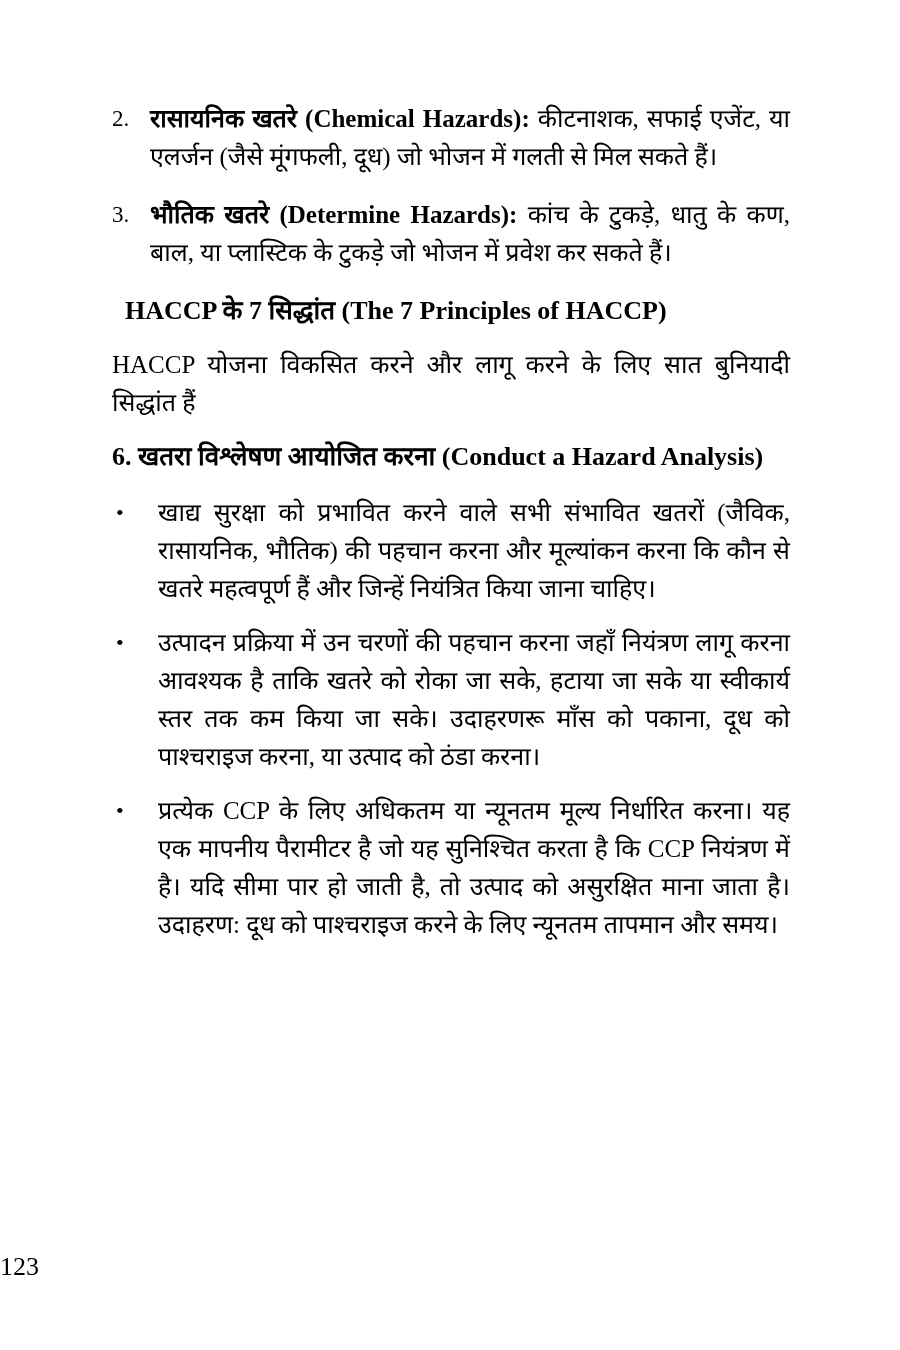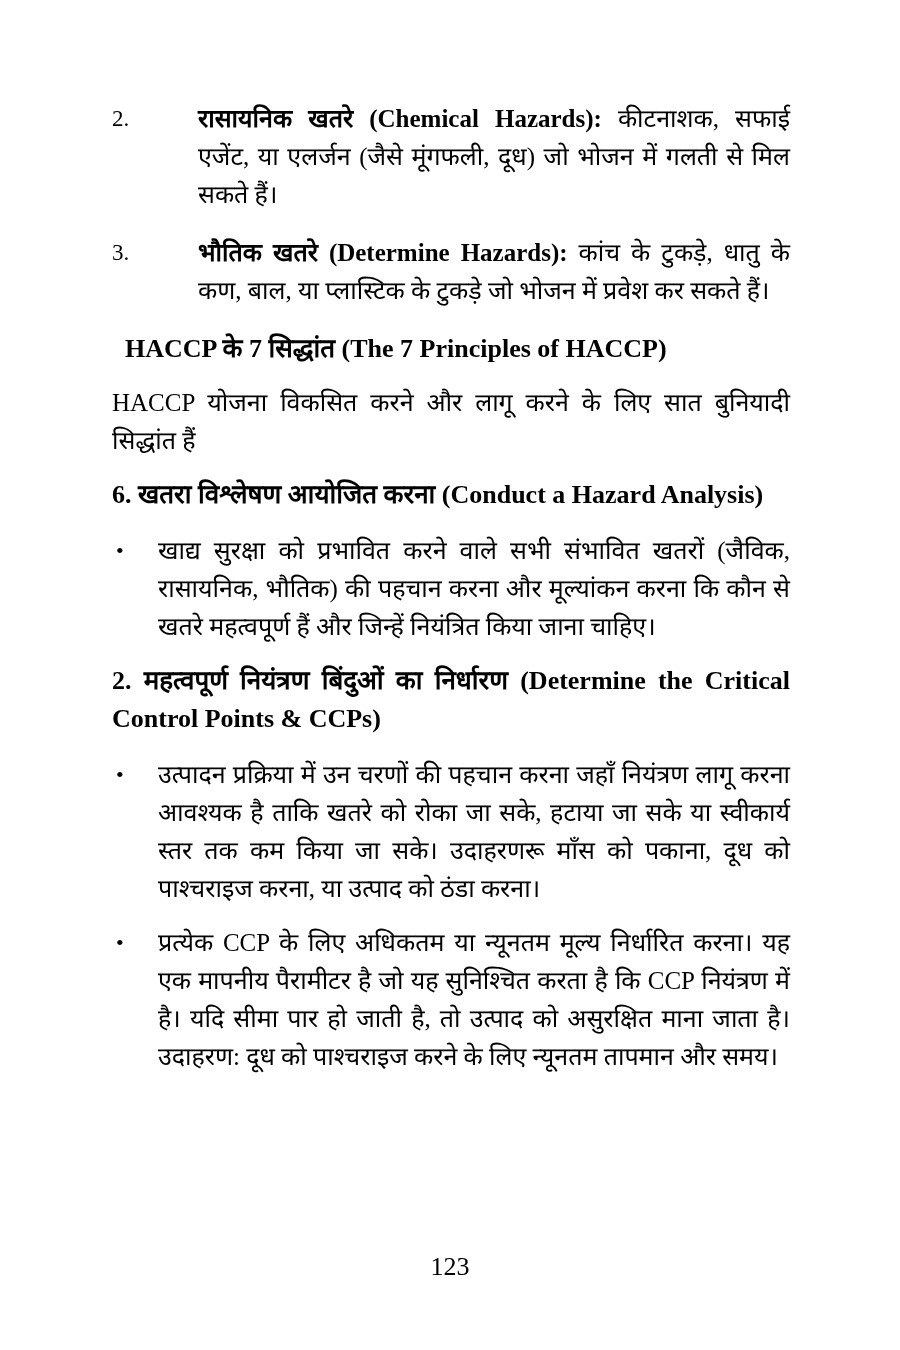--- a/index.html
+++ b/index.html
@@ -19,21 +19,20 @@
     box-sizing: border-box;
     width: 900px;
     height: 1350px;
     padding: 100px 110px 0 112px;
     position: relative;
   }
   .body-text {
     font-size: 25px;
     line-height: 38px;
     text-align: justify;
-    margin-left: 48px;
   }
   
   .hz-item {
     display: flex;
     margin-bottom: 20px;
   }
   .hz-num {
     flex: 0 0 38px;
     font-size: 23px;
     line-height: 38px;
@@ -81,21 +80,20 @@
     flex: 1;
     font-size: 25px;
     line-height: 38px;
     text-align: justify;
   }
   .page-number {
     position: absolute;
     top: 1252px;
     left: 0;
     width: 900px;
-    text-align: center;
     font-size: 26px;
   }
 </style>
 </head>
 <body>
 
 <div class="page">
 
   <div class="hz-item">
     <div class="hz-num">2.</div>
@@ -110,21 +108,20 @@
   <div class="sec-heading">HACCP के 7 सिद्धांत (The 7 Principles of HACCP)</div>
 
   <div class="intro">HACCP योजना विकसित करने और लागू करने के लिए सात बुनियादी सिद्धांत हैं</div>
 
   <div class="pr-heading">6. खतरा विश्लेषण आयोजित करना (Conduct a Hazard Analysis)</div>
   <div class="bullet-row">
     <div class="bullet-glyph">•</div>
     <div class="bullet-body">खाद्य सुरक्षा को प्रभावित करने वाले सभी संभावित खतरों (जैविक, रासायनिक, भौतिक) की पहचान करना और मूल्यांकन करना कि कौन से खतरे महत्वपूर्ण हैं और जिन्हें नियंत्रित किया जाना चाहिए।</div>
   </div>
 
-  <div class="pr-heading">2. महत्वपूर्ण नियंत्रण बिंदुओं का निर्धारण (Determine the Critical Control Points &amp; CCPs)</div>
   <div class="bullet-row">
     <div class="bullet-glyph">•</div>
     <div class="bullet-body">उत्पादन प्रक्रिया में उन चरणों की पहचान करना जहाँ नियंत्रण लागू करना आवश्यक है ताकि खतरे को रोका जा सके, हटाया जा सके या स्वीकार्य स्तर तक कम किया जा सके। उदाहरणरू माँस को पकाना, दूध को पाश्चराइज करना, या उत्पाद को ठंडा करना।</div>
   </div>
 
   <div class="bullet-row">
     <div class="bullet-glyph">•</div>
     <div class="bullet-body">प्रत्येक CCP के लिए अधिकतम या न्यूनतम मूल्य निर्धारित करना। यह एक मापनीय पैरामीटर है जो यह सुनिश्चित करता है कि CCP नियंत्रण में है। यदि सीमा पार हो जाती है, तो उत्पाद को असुरक्षित माना जाता है। उदाहरण: दूध को पाश्चराइज करने के लिए न्यूनतम तापमान और समय।</div>
   </div>
 

